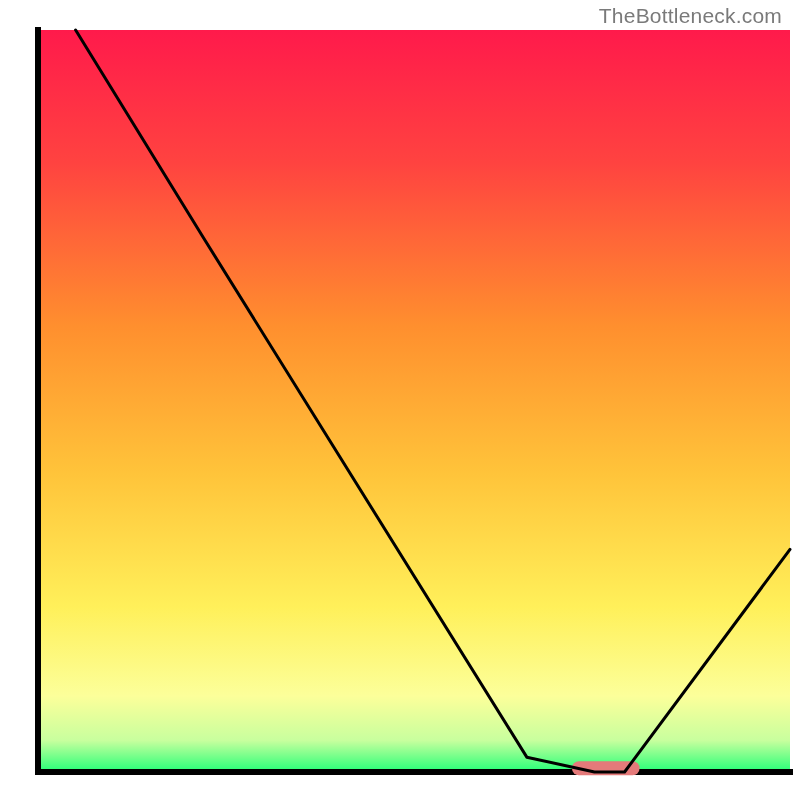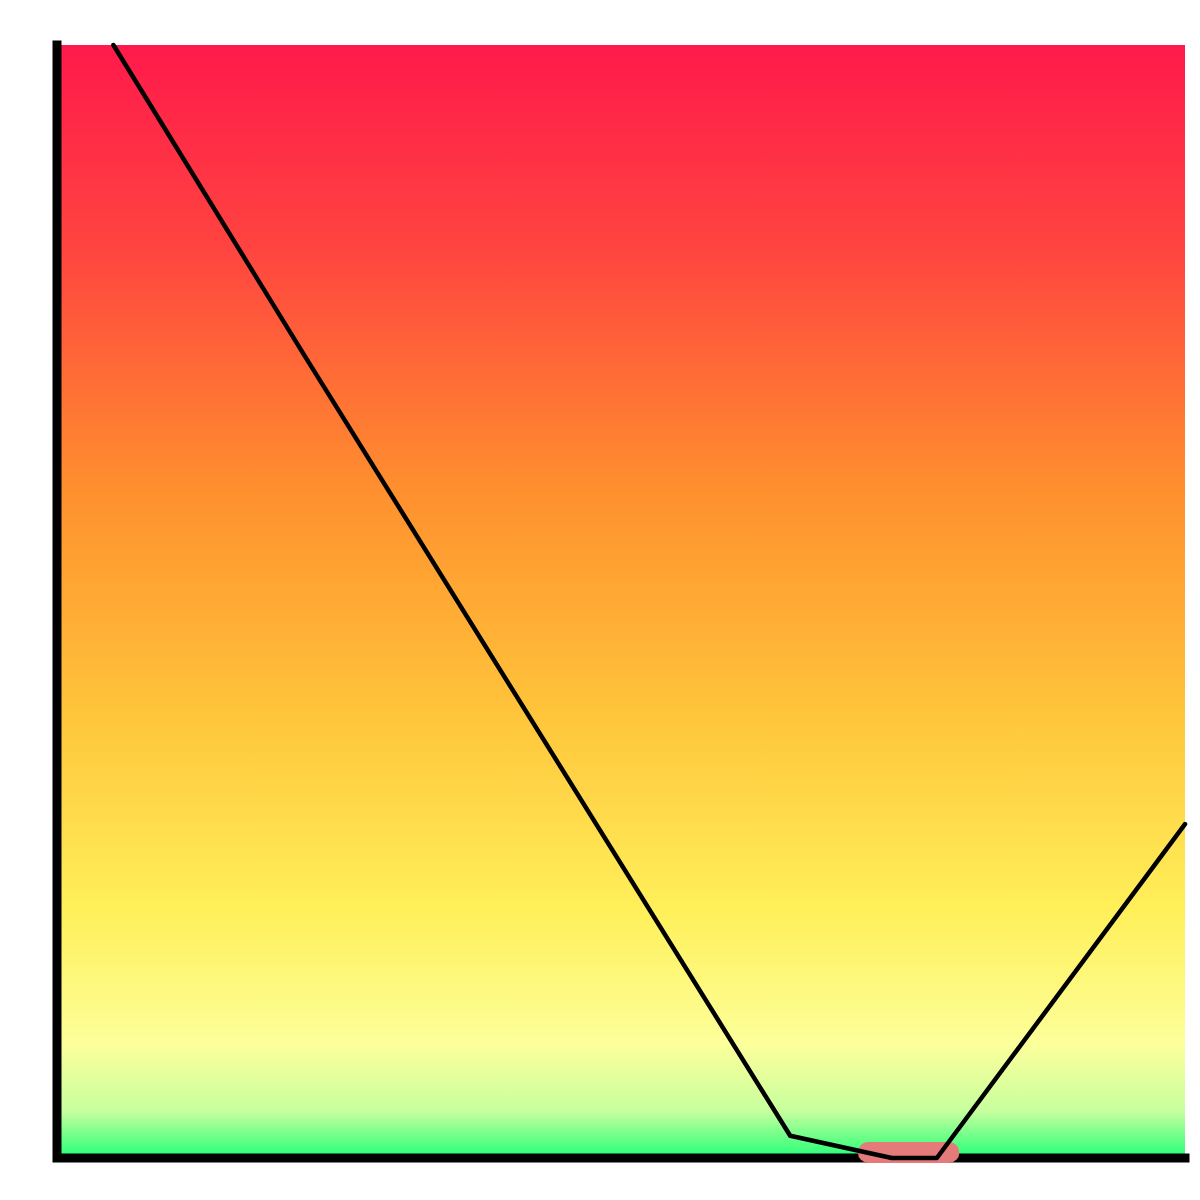--- a/index.html
+++ b/index.html
@@ -25,20 +25,21 @@
     letter-spacing: 0.2px;
   }
   svg {
     display: block;
   }
 </style>
 </head>
 <body>
 
 <div class="container">
+  <div class="watermark">TheBottleneck.com</div>
   <svg id="chart-svg" width="800" height="800" viewBox="0 0 800 800">
     <defs>
       <linearGradient id="bg-grad" x1="0" y1="0" x2="0" y2="1">
           <stop offset="0%" stop-color="#ff1a4b"></stop>
           <stop offset="18%" stop-color="#ff4340"></stop>
           <stop offset="40%" stop-color="#ff8f2e"></stop>
           <stop offset="60%" stop-color="#ffc43a"></stop>
           <stop offset="78%" stop-color="#fff05a"></stop>
           <stop offset="90%" stop-color="#fcff9a"></stop>
           <stop offset="96%" stop-color="#c8ff9e"></stop>

